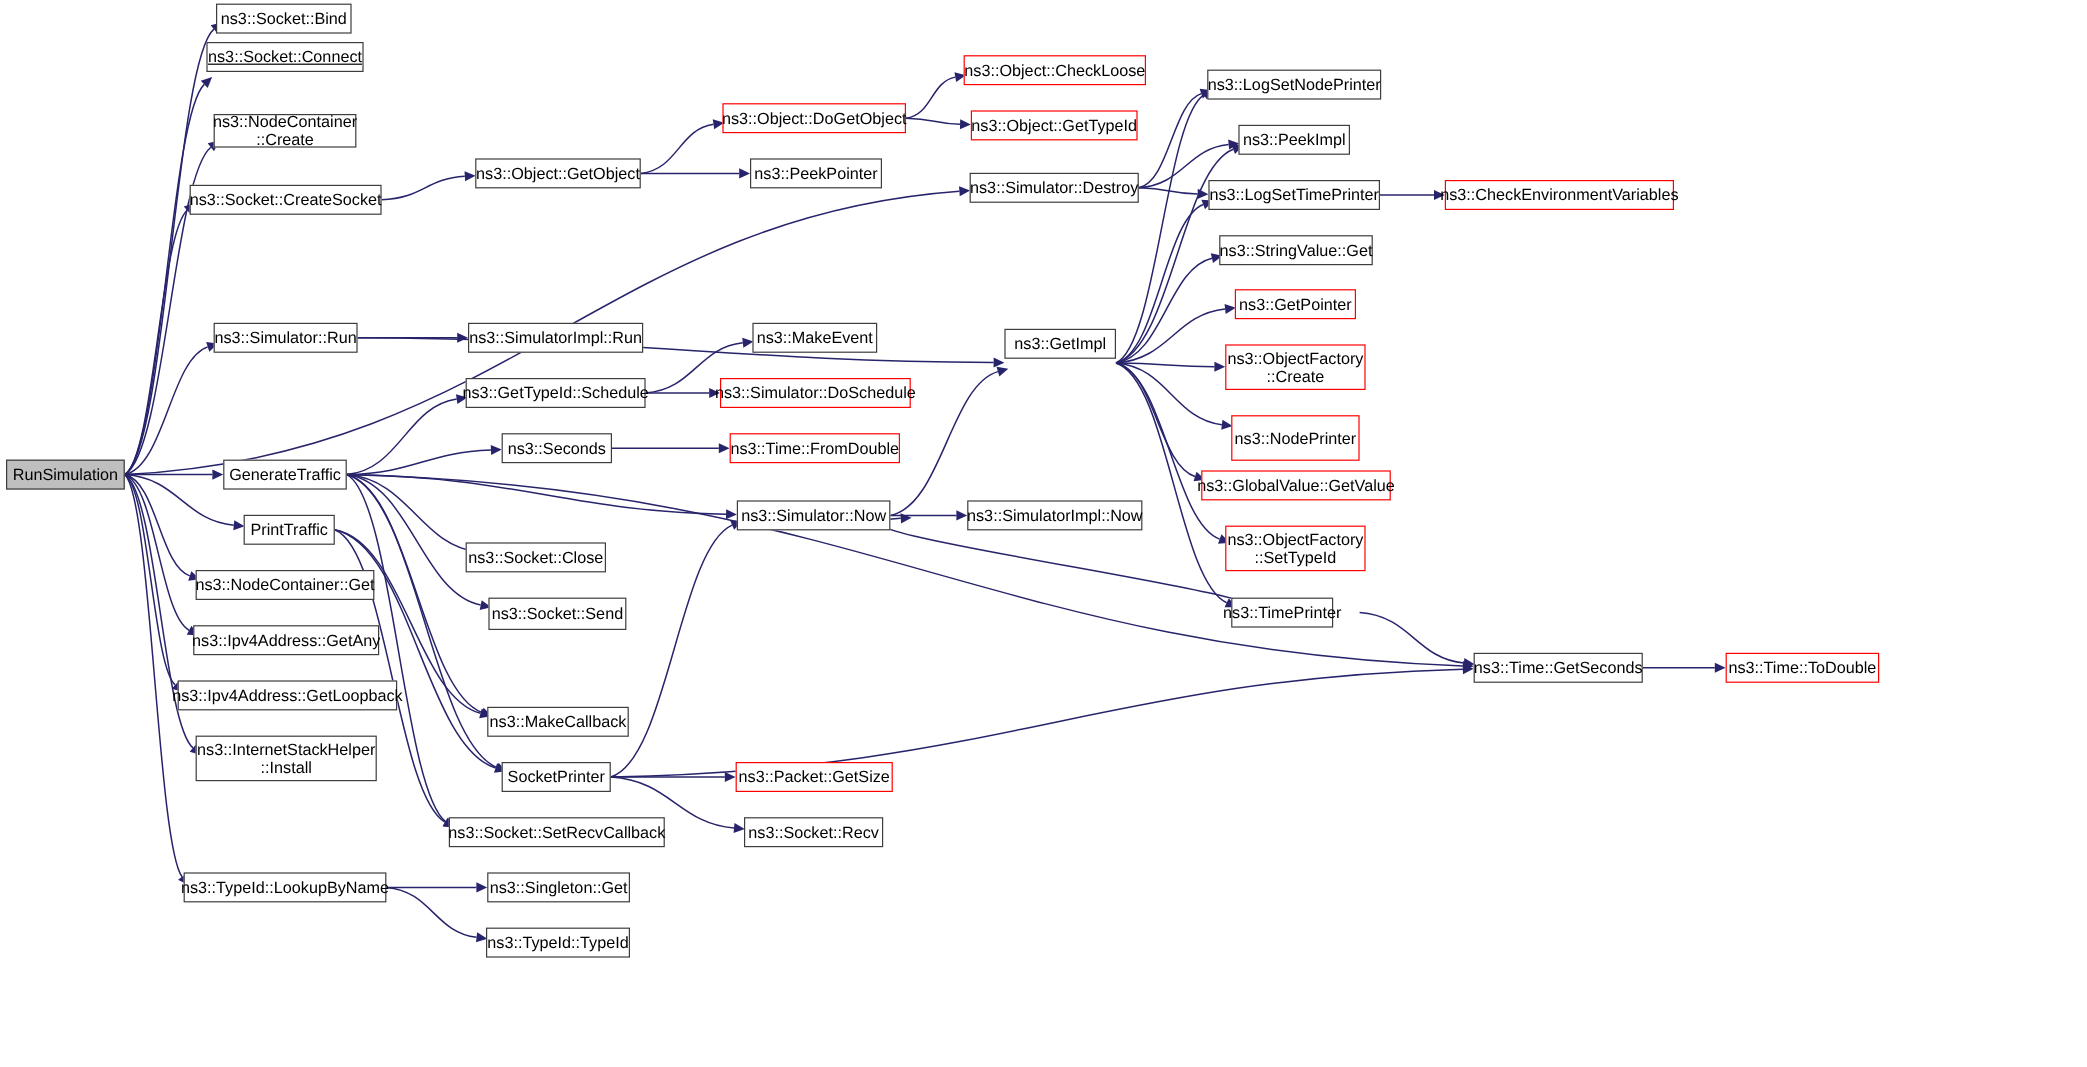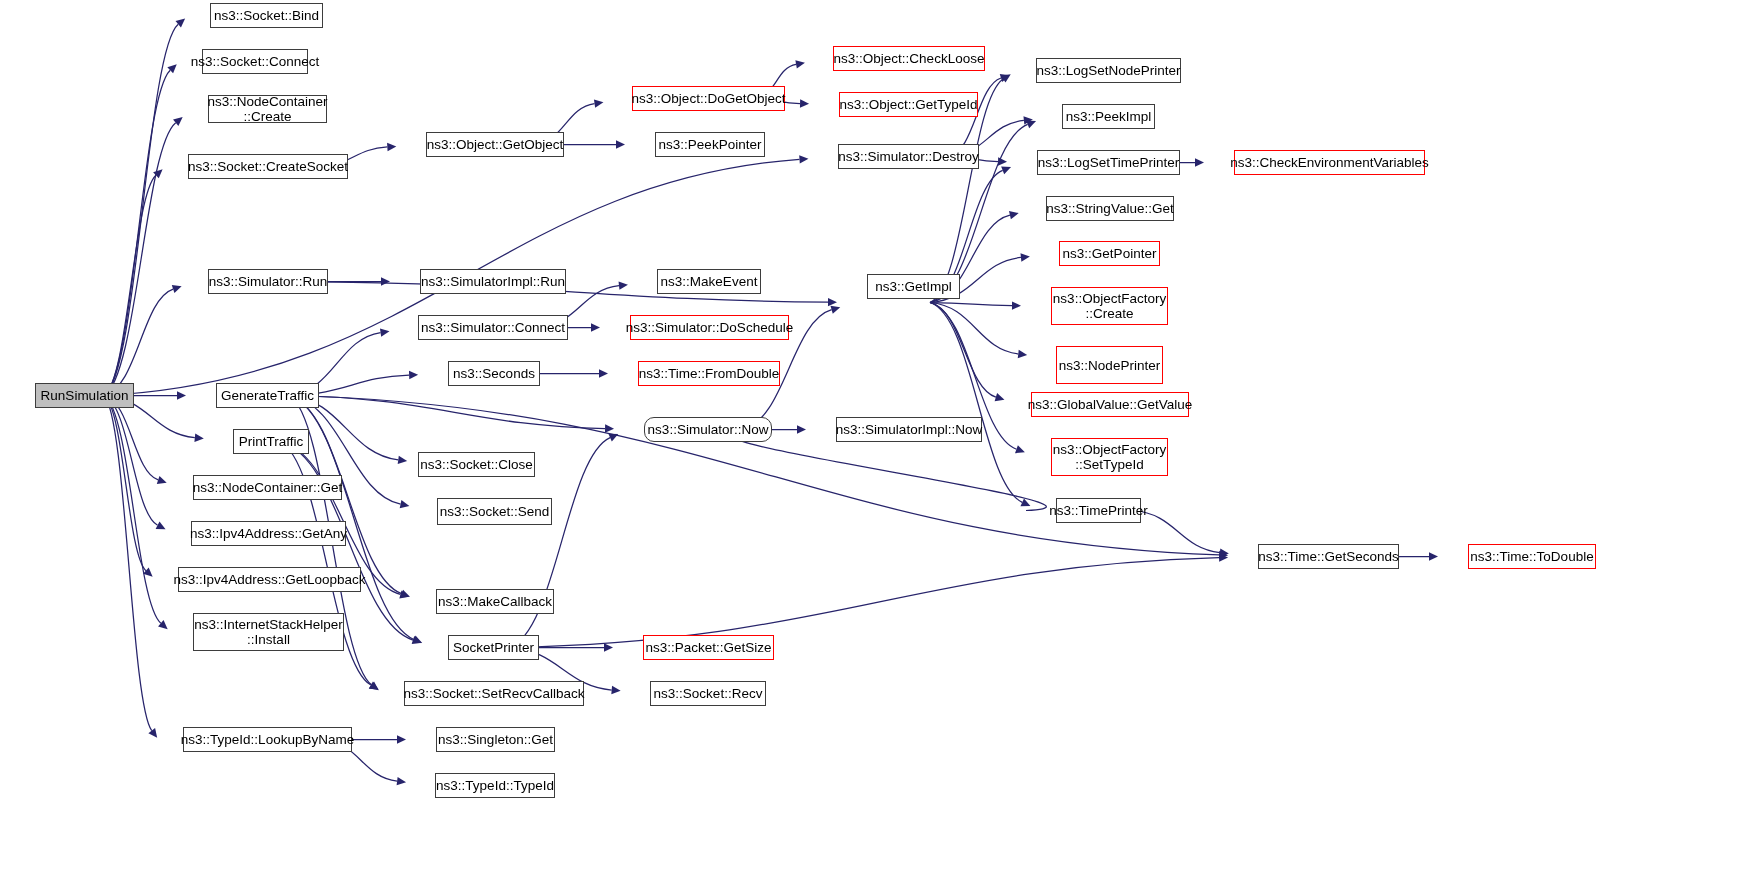--- a/index.html
+++ b/index.html
@@ -20,21 +20,20 @@
     display:flex;
     align-items:center;
     justify-content:center;
     text-align:center;
     font-size:13.5px;
     line-height:15px;
     color:#000000;
     white-space:pre-line;
     padding:0 20px;
     z-index:2;
-    margin-left:30px;
   }
   .node.red{ border:1px solid #ff0000; }
   .node.root{ background:#bfbfbf; border:1px solid #3d3d3d; }
   svg#edges{
     position:absolute;
     left:0; top:0;
     width:1739px;
     height:889px;
     z-index:1;
     pointer-events:none;
@@ -164,21 +163,21 @@
       <path d="M1133,510.5 C1175.75,513.536 1179.9996454614884,548.4377230655629 1219.8996454614885,552.5777230655629"></path>
       <polygon points="1228.8515861133726,553.5065710429764 1219.4661830720288,556.7552953697755 1220.3331078509482,548.4001507613502"></polygon>
       <path d="M1369,556.5 C1400.05,556.5 1400.02,556.5 1429,556.5"></path>
       <polygon points="1438,556.5 1429,560.7 1429,552.3"></polygon>
       <path d="M1026,510.5 C1153.8,505.154 631.3748645880195,439.2584649001042 750.6548645880194,431.96846490010415"></path>
       <polygon points="759.6381029005677,431.41943901732014 750.911076666652,436.1606427792933 750.3986525093869,427.776287020915"></polygon>
     </svg>
   <div id="nodes">
       <div class="node root" style="left: 5px; top: 383px; width: 99px; height: 25px;">RunSimulation</div>
       <div class="node" style="left: 180px; top: 3px; width: 113px; height: 25px;">ns3::Socket::Bind</div>
-      <div class="node" style="left: 172px; top: 49px; width: 106px; height: 25px;">ns3::Socket::Connect</div>
+      <div class="node" style="left: 172px; top: 35px; width: 131px; height: 25px; text-decoration: underline;">ns3::Socket::Connect</div>
       <div class="node" style="left: 178px; top: 95px; width: 119px; height: 28px;">ns3::NodeContainer
 ::Create</div>
       <div class="node" style="left: 158px; top: 154px; width: 160px; height: 25px;">ns3::Socket::CreateSocket</div>
       <div class="node" style="left: 396px; top: 132px; width: 138px; height: 25px;">ns3::Object::GetObject</div>
       <div class="node red" style="left: 602px; top: 86px; width: 153px; height: 25px;">ns3::Object::DoGetObject</div>
       <div class="node red" style="left: 803px; top: 46px; width: 152px; height: 25px;">ns3::Object::CheckLoose</div>
       <div class="node red" style="left: 809px; top: 92px; width: 139px; height: 25px;">ns3::Object::GetTypeId</div>
       <div class="node" style="left: 625px; top: 132px; width: 110px; height: 25px;">ns3::PeekPointer</div>
       <div class="node" style="left: 808px; top: 144px; width: 141px; height: 25px;">ns3::Simulator::Destroy</div>
       <div class="node" style="left: 1006px; top: 58px; width: 145px; height: 25px;">ns3::LogSetNodePrinter</div>
@@ -190,26 +189,26 @@
       <div class="node red" style="left: 1021px; top: 287px; width: 117px; height: 38px;">ns3::ObjectFactory
 ::Create</div>
       <div class="node red" style="left: 1026px; top: 346px; width: 107px; height: 38px;">ns3::NodePrinter</div>
       <div class="node red" style="left: 1001px; top: 392px; width: 158px; height: 25px;">ns3::GlobalValue::GetValue</div>
       <div class="node red" style="left: 1021px; top: 438px; width: 117px; height: 38px;">ns3::ObjectFactory
 ::SetTypeId</div>
       <div class="node" style="left: 837px; top: 274px; width: 93px; height: 25px; text-align: right;">ns3::GetImpl</div>
       <div class="node" style="left: 178px; top: 269px; width: 120px; height: 25px;">ns3::Simulator::Run</div>
       <div class="node" style="left: 390px; top: 269px; width: 146px; height: 25px;">ns3::SimulatorImpl::Run</div>
       <div class="node" style="left: 186px; top: 383px; width: 103px; height: 25px;">GenerateTraffic</div>
-      <div class="node" style="left: 388px; top: 315px; width: 150px; height: 25px;">ns3::Simulator::Connect</div>
+      <div class="node" style="left: 388px; top: 315px; width: 150px; height: 25px;">ns3::GetTypeId::Schedule</div>
       <div class="node" style="left: 627px; top: 269px; width: 104px; height: 25px;">ns3::MakeEvent</div>
       <div class="node red" style="left: 600px; top: 315px; width: 159px; height: 25px;">ns3::Simulator::DoSchedule</div>
       <div class="node" style="left: 418px; top: 361px; width: 92px; height: 25px;">ns3::Seconds</div>
       <div class="node red" style="left: 608px; top: 361px; width: 142px; height: 25px;">ns3::Time::FromDouble</div>
-      <div class="node" style="left: 614px; top: 417px; width: 128px; height: 25px; border-radius: 10px;">ns3::Simulator::Now</div>
+      <div class="node" style="left: 614px; top: 417px; width: 128px; height: 25px;">ns3::Simulator::Now</div>
       <div class="node" style="left: 806px; top: 417px; width: 146px; height: 25px;">ns3::SimulatorImpl::Now</div>
       <div class="node" style="left: 203px; top: 429px; width: 76px; height: 25px;">PrintTraffic</div>
       <div class="node" style="left: 388px; top: 452px; width: 117px; height: 25px;">ns3::Socket::Close</div>
       <div class="node" style="left: 407px; top: 498px; width: 115px; height: 27px;">ns3::Socket::Send</div>
       <div class="node" style="left: 163px; top: 475px; width: 149px; height: 25px;">ns3::NodeContainer::Get</div>
       <div class="node" style="left: 161px; top: 521px; width: 155px; height: 25px;">ns3::Ipv4Address::GetAny</div>
       <div class="node" style="left: 148px; top: 567px; width: 183px; height: 25px;">ns3::Ipv4Address::GetLoopback</div>
       <div class="node" style="left: 163px; top: 613px; width: 151px; height: 38px;">ns3::InternetStackHelper
 ::Install</div>
       <div class="node" style="left: 406px; top: 589px; width: 118px; height: 25px;">ns3::MakeCallback</div>

